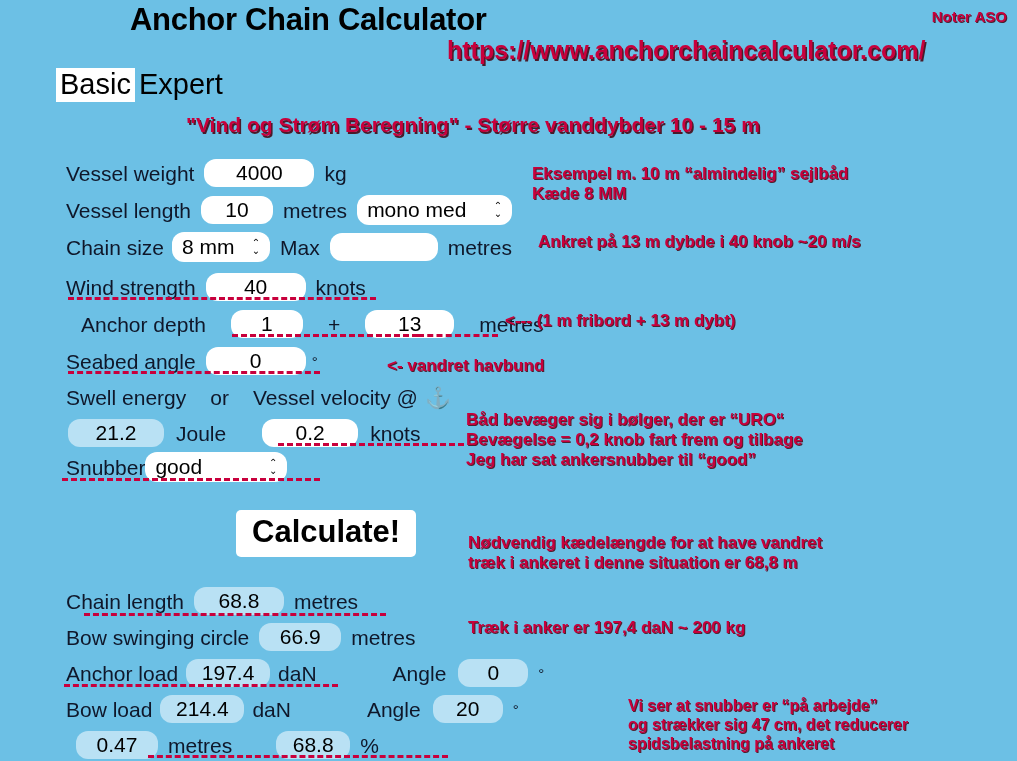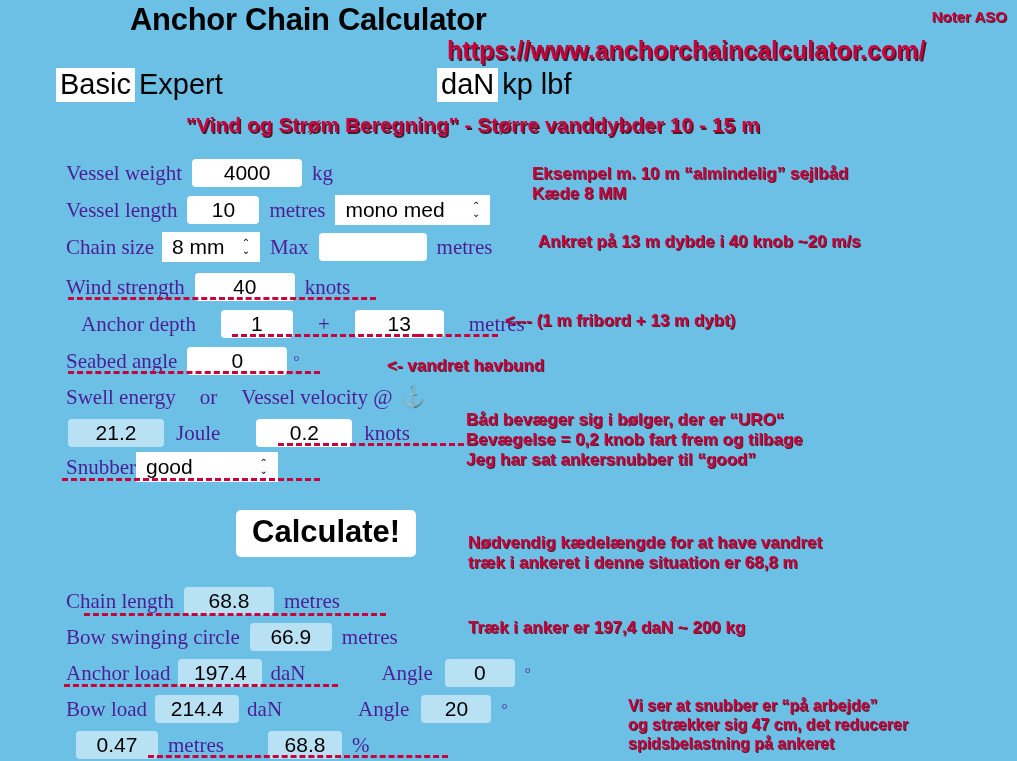--- a/index.html
+++ b/index.html
@@ -57,41 +57,41 @@
   
   .row {
     position: absolute;
     display: flex;
     align-items: center;
     white-space: nowrap;
     font-size: 21px;
     color: #000;
     height: 30px;
   }
-  .lbl { color: #4c1d95; font-size: 21px; line-height: 1; font-family: Liberation Serif, serif; }
+  .lbl { color: #0f172a; font-size: 21px; line-height: 1; }
 
   .fld {
     background: #FFFFFF;
     border: none;
-    border-radius: 4px;
+    border-radius: 12px;
     height: 28px;
     display: inline-flex;
     align-items: center;
     justify-content: center;
     font-size: 21px;
     font-family: "Liberation Sans", sans-serif;
     color: #000;
     padding: 0 6px;
   }
   .fld.ro { background: #B9E1F4; }
   .fld.empty { }
 
   .sel {
     background: #FFFFFF;
-    border-radius: 0;
+    border-radius: 12px;
     height: 30px;
     display: inline-flex;
     align-items: center;
     font-size: 21px;
     color: #000;
     padding: 0 4px 0 10px;
     position: relative;
   }
   .sel .caret {
     display: inline-flex;
@@ -144,23 +144,20 @@
 <body>
 
 <div class="page">
 
   <div class="abs app-title">Anchor Chain Calculator</div>
   <div class="abs noter">Noter ASO</div>
   <div class="abs redhead url">https://www.anchorchaincalculator.com/</div>
 
   <div class="abs tabrow mode">
     <span class="tab selected">Basic</span><span class="tab">Expert</span>
-  </div>
-  <div class="abs tabrow units">
-    <span class="tab selected">daN</span><span class="tab">kp</span><span class="tab">lbf</span>
   </div>
 
   <div class="abs redhead banner">"Vind og Strøm Beregning" - Større vanddybder 10 - 15 m</div>
 
   <div class="row" style="left:66px; top:158px;">
     <span class="lbl">Vessel weight</span>
     <span class="fld" style="width:110px; margin-left:10px;">4000</span>
     <span class="lbl" style="margin-left:10px;">kg</span>
   </div>
 

